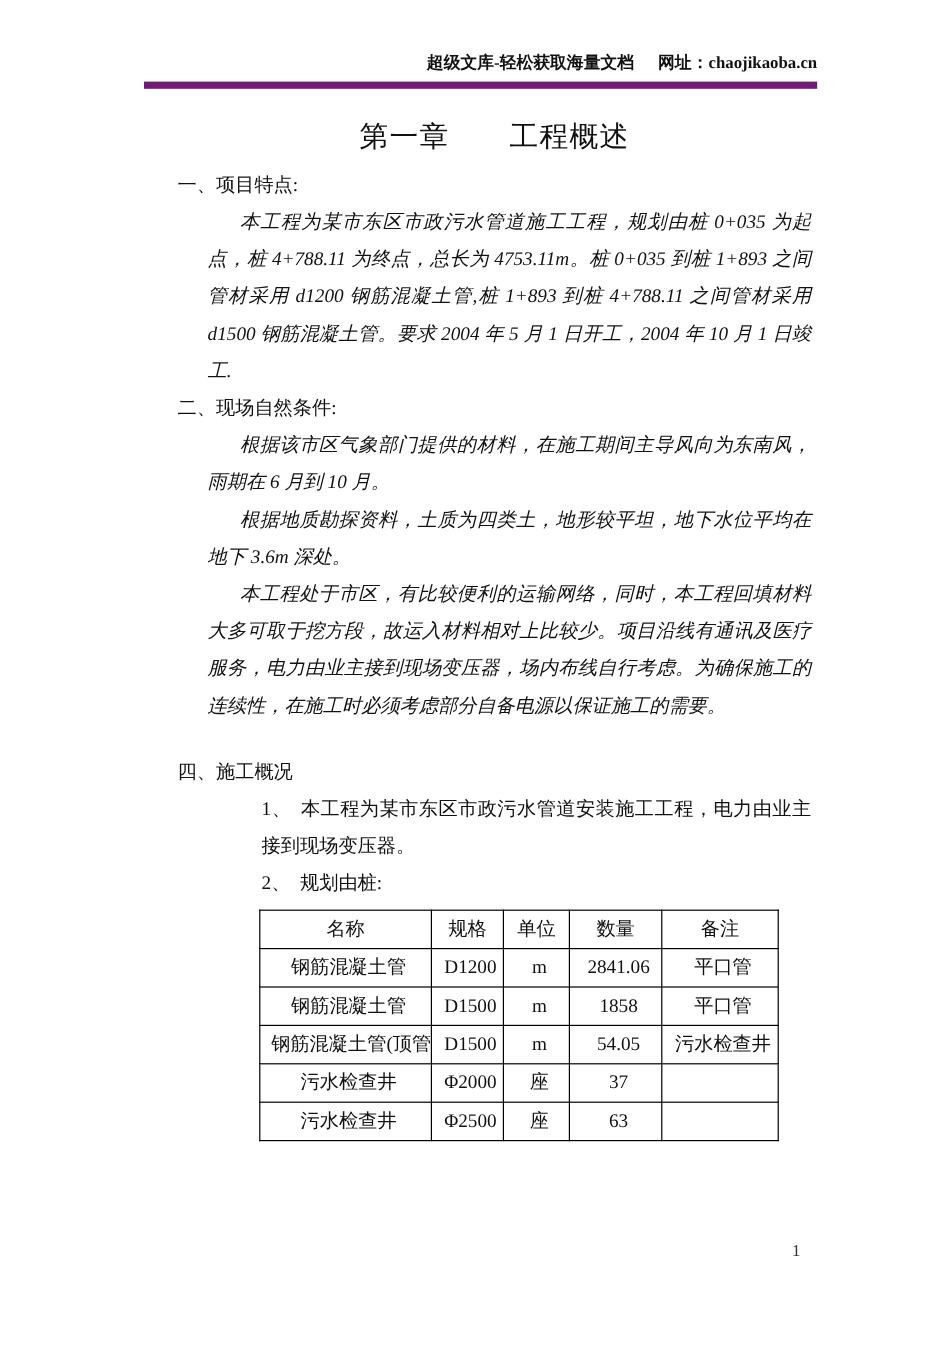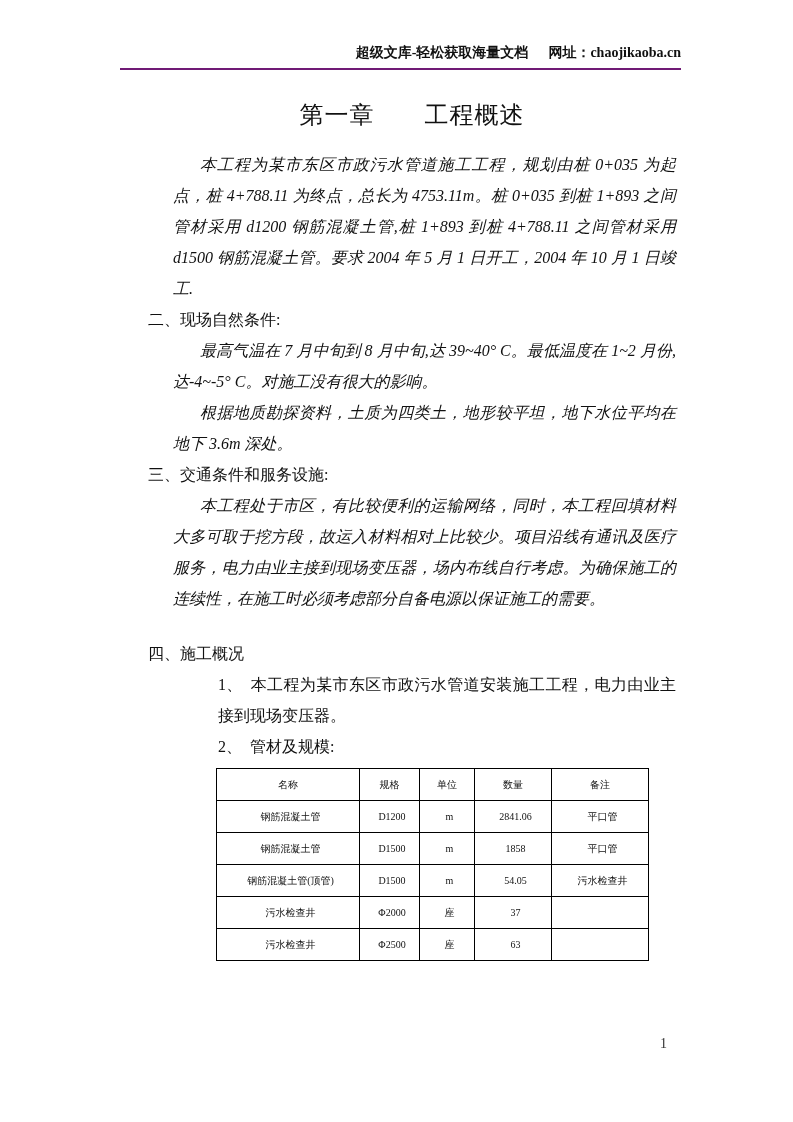--- a/index.html
+++ b/index.html
@@ -18,41 +18,41 @@
   }
   
   .doc-header {
     position: absolute;
     left: 120px;
     right: 112px;
     top: 44px;
     text-align: right;
     font-size: 14px;
     font-weight: bold;
-    border-bottom: 2px solid #701a75;
+    border-bottom: 6px solid #701a75;
     padding-bottom: 6px;
     white-space: nowrap;
   }
   .doc-header .hdr-url-label { margin-left: 20px; }
   
   .content {
     position: absolute;
     left: 148px;
     right: 117px;
     top: 98px;
     font-size: 16px;
     line-height: 31px;
     text-align: justify;
   }
   .chapter-title {
     text-align: center;
     font-size: 24px;
     font-weight: normal;
     letter-spacing: 1px;
-    margin: 0 0 17px 0;
+    margin: 0 0 7px 0;
     line-height: 34px;
   }
   .sec-heading {
     margin: 0;
     text-align: left;
   }
   .para {
     margin: 0 0 0 25px;
     text-indent: 27px;
     font-style: italic;
@@ -61,21 +61,21 @@
   .list-item {
     margin: 0 0 0 70px;
     text-align: justify;
   }
   .list-item .marker { margin-right: 8px; }
   
   .spec-table {
     border-collapse: collapse;
     margin: 6px 0 0 68px;
     width: 432px;
-    font-size: 10px;
+    font-size: 16px;
     table-layout: fixed;
   }
   .spec-table th, .spec-table td {
     border: 1px solid #000000;
     height: 30px;
     padding: 0 4px 0 9px;
     font-weight: normal;
     overflow: hidden;
     white-space: nowrap;
     text-align: center;
@@ -97,41 +97,41 @@
 
   <div class="doc-header">
     <span>超级文库-轻松获取海量文档</span><span class="hdr-url-label">网址：</span><span>chaojikaoba.cn</span>
   </div>
 
   <div class="content">
 
     <h1 class="chapter-title">第一章　　工程概述</h1>
 
     <div class="section">
+      <div class="sec-heading">一、项目特点:</div>
       <p class="para">本工程为某市东区市政污水管道施工工程，规划由桩 0+035 为起点，桩 4+788.11 为终点，总长为 4753.11m。桩 0+035 到桩 1+893 之间管材采用 d1200 钢筋混凝土管,桩 1+893 到桩 4+788.11 之间管材采用 d1500 钢筋混凝土管。要求 2004 年 5 月 1 日开工，2004 年 10 月 1 日竣工.</p>
     </div>
 
     <div class="section">
       <div class="sec-heading">二、现场自然条件:</div>
-      <p class="para">最高气温在 7 月中旬到 8 月中旬,达 39~40° C。最低温度在 1~2 月份,达-4~-5° C。对施工没有很大的影响。</p>
+      <p class="para">根据该市区气象部门提供的材料，在施工期间主导风向为东南风，雨期在 6 月到 10 月。</p>
       <p class="para">根据地质勘探资料，土质为四类土，地形较平坦，地下水位平均在地下 3.6m 深处。</p>
     </div>
 
     <div class="section">
-      <div class="sec-heading">三、交通条件和服务设施:</div>
       <p class="para">本工程处于市区，有比较便利的运输网络，同时，本工程回填材料大多可取于挖方段，故运入材料相对上比较少。项目沿线有通讯及医疗服务，电力由业主接到现场变压器，场内布线自行考虑。为确保施工的连续性，在施工时必须考虑部分自备电源以保证施工的需要。</p>
     </div>
 
     <div class="section section-four">
       <div class="sec-heading">四、施工概况</div>
       <div class="list-item">
         <span class="marker">1、</span><span>本工程为某市东区市政污水管道安装施工工程，电力由业主接到现场变压器。</span>
       </div>
       <div class="list-item">
-        <span class="marker">2、</span><span>管材及规模:</span>
+        <span class="marker">2、</span><span>规划由桩:</span>
       </div>
 
       <table class="spec-table">
         <colgroup>
           <col style="width:143px">
             <col style="width:60px">
             <col style="width:55px">
             <col style="width:77px">
             <col style="width:97px">
         </colgroup>

